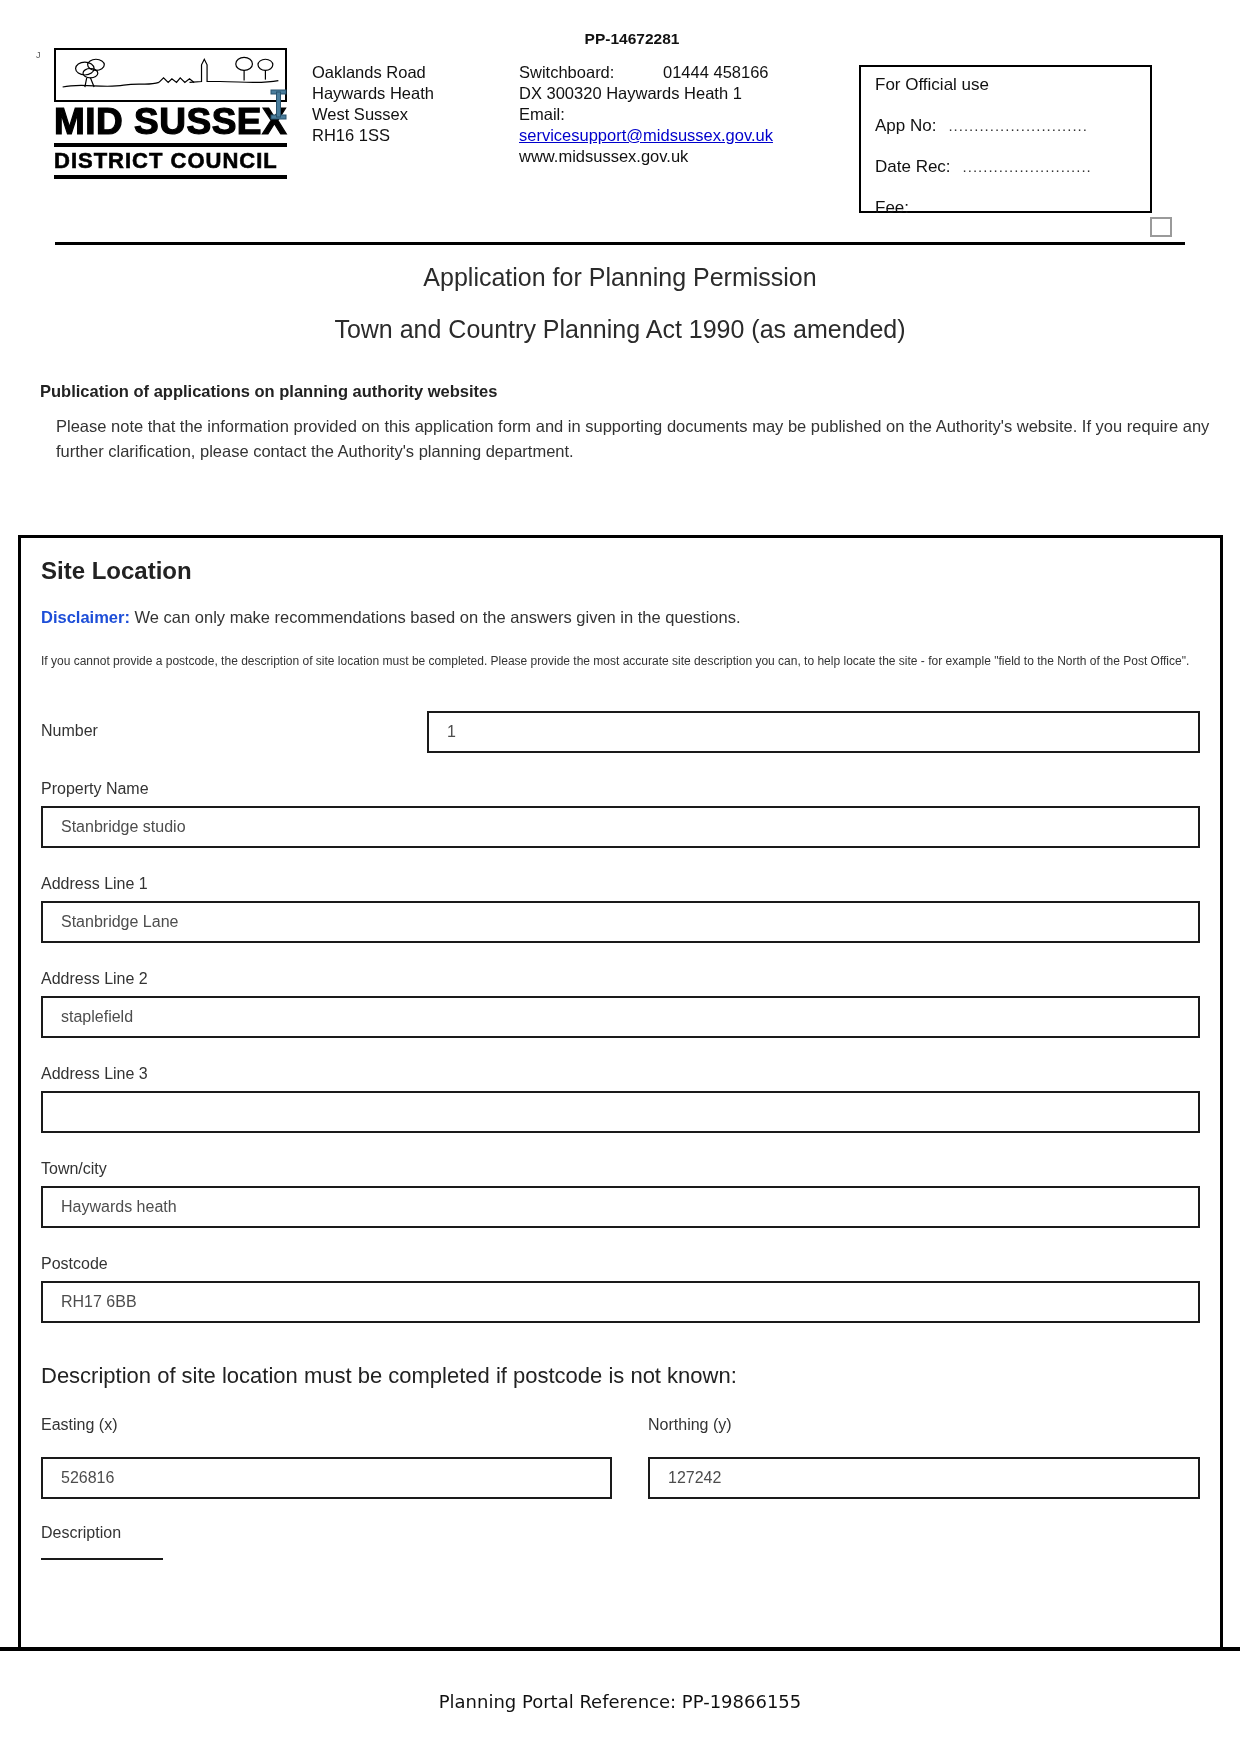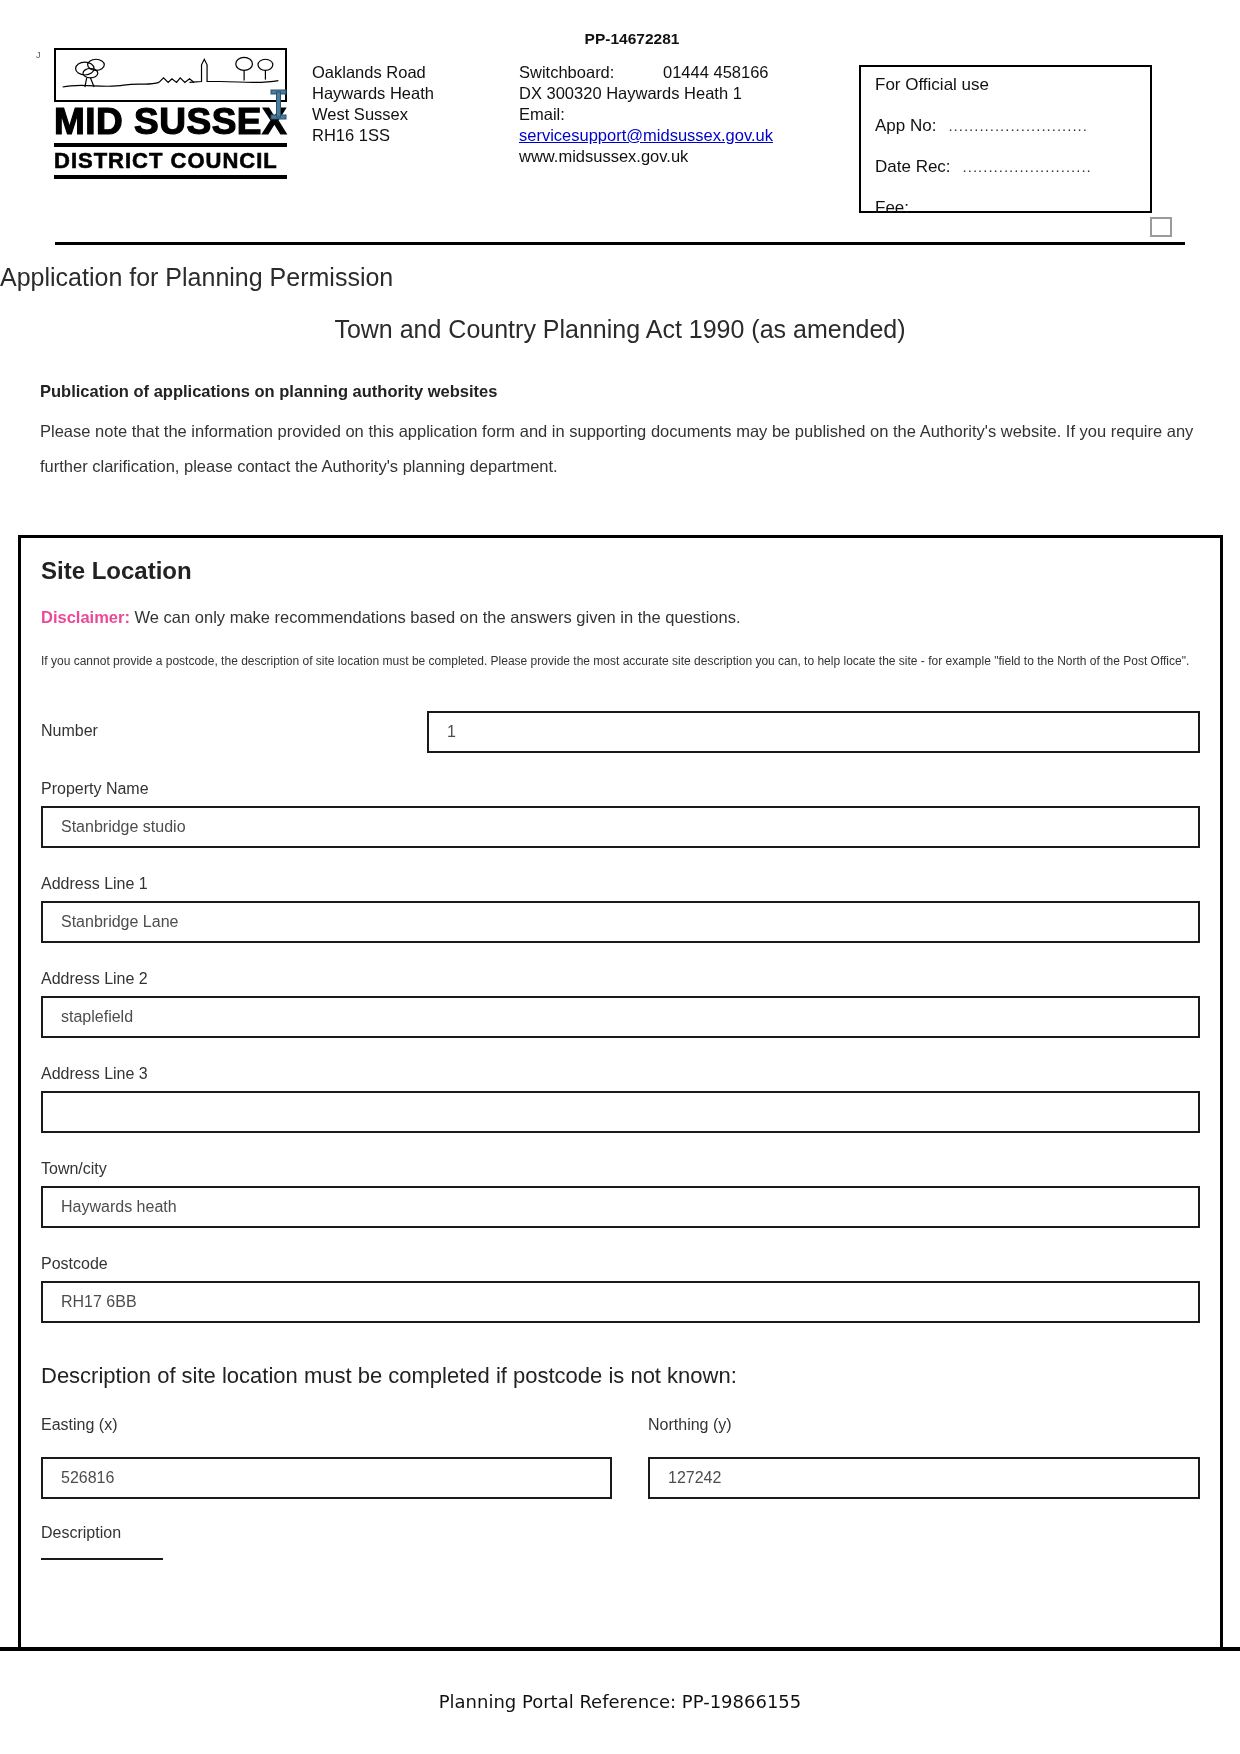--- a/index.html
+++ b/index.html
@@ -27,30 +27,30 @@
   .official-box { position: absolute; left: 859px; top: 65px; width: 293px; height: 148px; border: 2px solid #000; padding: 6px 14px 0 14px; font-size: 17px; color: #111; }
   .official-title { margin-top: 2px; }
   .official-row { margin-top: 21px; white-space: nowrap; }
   .official-label { display: inline-block; }
   .dots { letter-spacing: 1px; color: #333; margin-left: 12px; font-size: 15px; }
   .mini-checkbox { position: absolute; left: 1150px; top: 217px; width: 22px; height: 20px; border: 2px solid #9a9a9a; background: #fff; }
 
   .header-rule { position: absolute; left: 55px; top: 242px; width: 1130px; height: 3px; background: #000; }
 
   
-  .title-main { position: absolute; left: 0; top: 263px; width: 1240px; font-size: 25px; font-weight: normal; color: #2b2b2b; }
+  .title-main { position: absolute; left: 0; top: 263px; width: 1240px; text-align: center; font-size: 25px; font-weight: normal; color: #2b2b2b; }
   .title-sub  { position: absolute; left: 0; top: 315px; width: 1240px; text-align: center; font-size: 25px; font-weight: normal; color: #2b2b2b; }
   .pub-heading { position: absolute; left: 40px; top: 382px; font-size: 16.5px; font-weight: bold; color: #222; }
-  .pub-note { position: absolute; left: 40px; top: 414px; width: 1158px; font-size: 16.5px; line-height: 35px; color: #333; }
+  .pub-note { position: absolute; left: 56px; top: 414px; width: 1158px; font-size: 16.5px; line-height: 25px; color: #333; }
 
   
   .site-box { position: absolute; left: 18px; top: 535px; width: 1205px; height: 1115px; border: 3px solid #000; border-bottom: none; padding: 0 20px; overflow: hidden; background: #fff; }
   .site-heading { margin-top: 19px; font-size: 24px; font-weight: bold; color: #222; line-height: 28px; }
   .disclaimer { margin-top: 21px; font-size: 16.5px; color: #333; line-height: 22px; }
-  .disclaimer b { color: #ec4899; }
+  .disclaimer b { color: #1d4ed8; }
   .site-intro { margin-top: 20px; width: 1158px; font-size: 12px; line-height: 27px; color: #333; }
 
   .field-label { font-size: 16px; color: #333; line-height: 19px; }
   .text-input { display: block; width: 100%; height: 42px; border: 2px solid #1a1a1a; background: #fff; font-family: "Liberation Sans", sans-serif; font-size: 16px; color: #4d4d4d; padding: 0 18px; outline: none; }
 
   .inline-row { display: flex; align-items: flex-start; margin-top: 0; }
   .inline-row .field-label { width: 386px; flex: none; padding-top: 10px; }
   .inline-row .text-input { flex: 1; }
   .row-number { margin-top: 36px; }
   .row-suffix { margin-top: 18px; }

